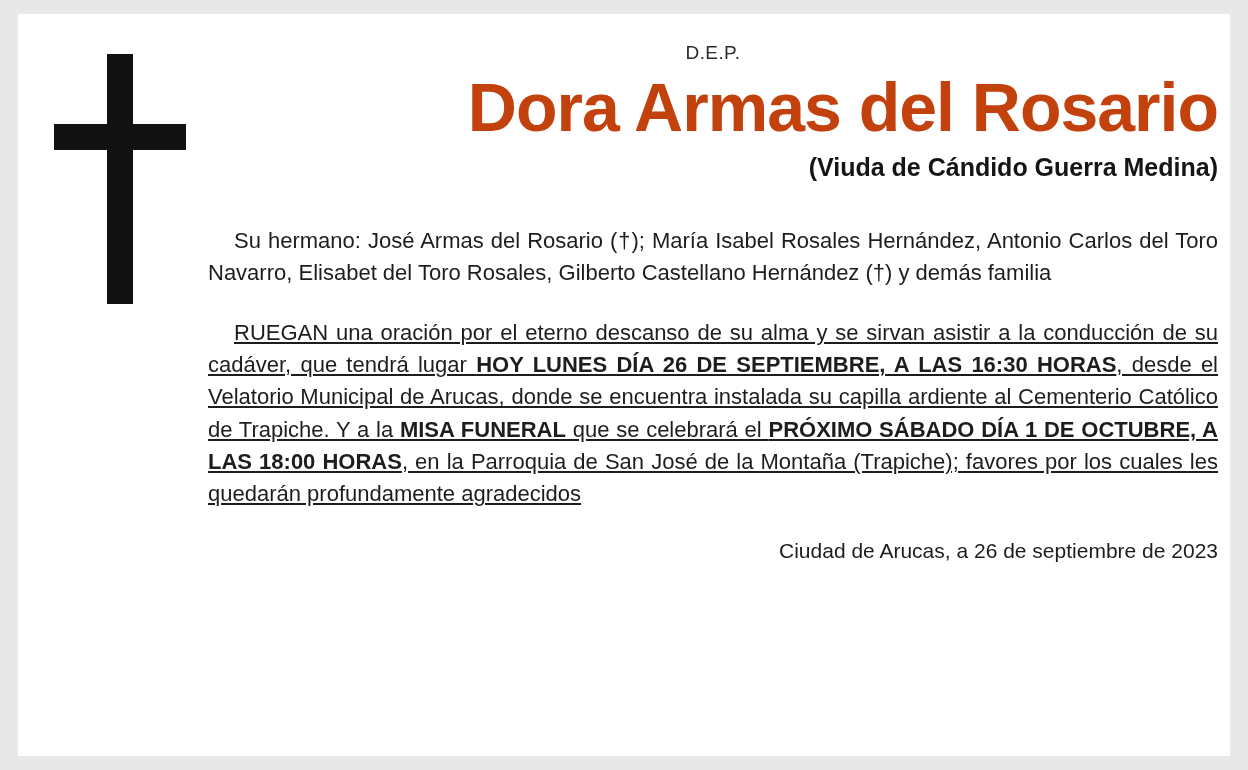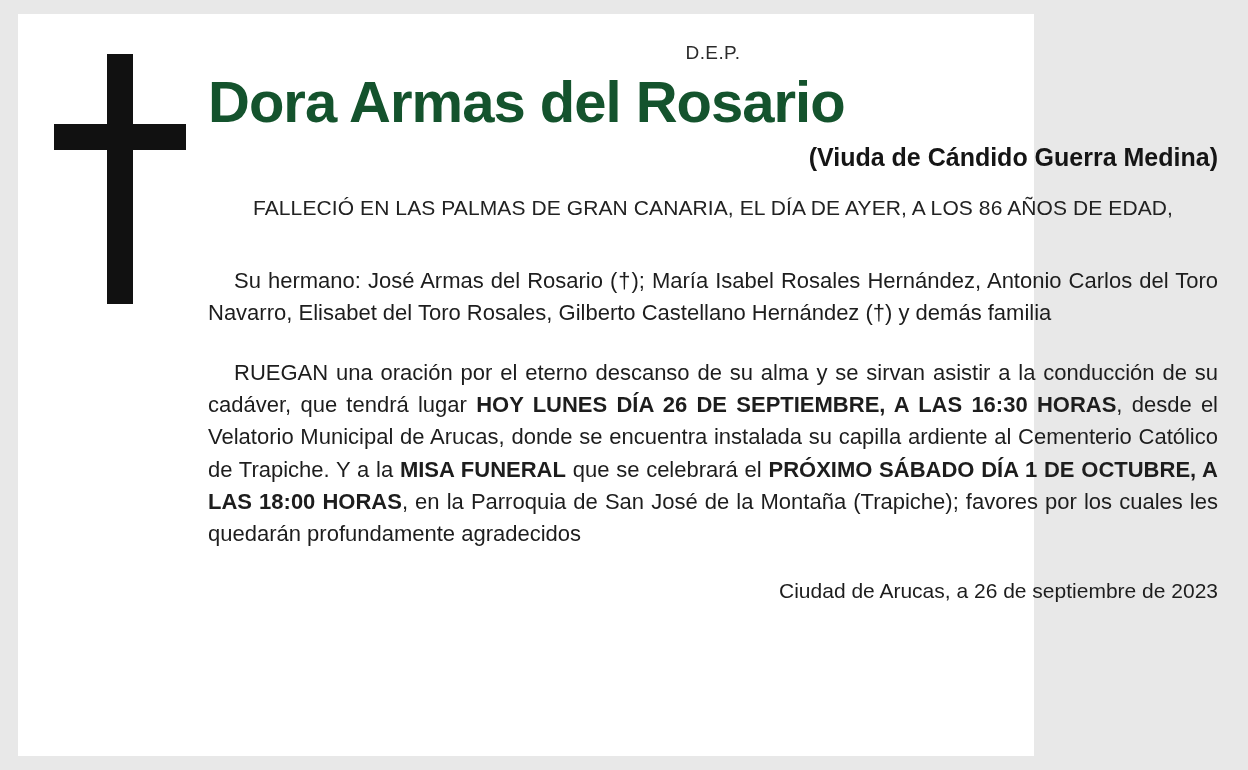--- a/index.html
+++ b/index.html
@@ -17,21 +17,21 @@
     position: relative;
     width: 1248px;
     height: 770px;
     background: #e8e8e8;
     box-sizing: border-box;
   }
   .notice-card {
     position: absolute;
     left: 18px;
     top: 14px;
-    width: 1016px;
+    width: 1212px;
     height: 742px;
     background: #ffffff;
     box-sizing: border-box;
   }
   .cross-wrap {
     position: absolute;
     left: 16px;
     top: 40px;
     width: 170px;
     height: 270px;
@@ -69,27 +69,27 @@
   }
   .senora {
     text-align: center;
     font-size: 19px;
     letter-spacing: 0.6px;
     color: #2b2b2b;
     line-height: 1.35;
     margin-top: 1px;
   }
   .deceased-name {
-    text-align: left;
-    font-size: 58px;
+    text-align: right;
+    font-size: 68px;
     font-weight: bold;
     letter-spacing: -1px;
     line-height: 1.05;
     margin-top: 6px;
-    color: #14532d;
+    color: #c2410c;
   }
   .widow-line {
     text-align: right;
     font-size: 25px;
     font-weight: bold;
     margin-top: 10px;
     color: #151515;
   }
   .death-info {
     text-align: center;
@@ -107,20 +107,21 @@
     text-indent: 26px;
     color: #1d1d1d;
   }
   .request {
     font-size: 22px;
     line-height: 1.47;
     margin-top: 28px;
     text-align: justify;
     text-indent: 26px;
     color: #1d1d1d;
+    text-decoration: underline;
   }
   .request b {
     font-weight: bold;
   }
   .city-date {
     text-align: right;
     font-size: 21px;
     margin-top: 28px;
     color: #1d1d1d;
   }
@@ -136,21 +137,20 @@
       <div class="cross-horizontal"></div>
     </div>
 
     <div class="content">
 
       <div class="dep">D.E.P.</div>
       <div class="deceased-name">Dora Armas del Rosario</div>
       <div class="widow-line">(Viuda de Cándido Guerra Medina)</div>
 
       <div class="death-info">
-        <div>FALLECIÓ EN LAS PALMAS DE GRAN CANARIA, EL DÍA DE AYER, A LOS 86 AÑOS DE EDAD,</div>
       </div>
 
       <div class="family">Su hermano: José Armas del Rosario (†); María Isabel Rosales Hernández, Antonio Carlos del Toro Navarro, Elisabet del Toro Rosales, Gilberto Castellano Hernández (†) y demás familia</div>
 
       <div class="request"><span>RUEGAN una oración por el eterno descanso de su alma y se sirvan asistir a la conducción de su cadáver, que tendrá lugar </span><b>HOY LUNES DÍA 26 DE SEPTIEMBRE, A LAS 16:30 HORAS</b><span>, desde el Velatorio Municipal de Arucas, donde se encuentra instalada su capilla ardiente al Cementerio Católico de Trapiche. Y a la </span><b>MISA FUNERAL</b><span> que se celebrará el </span><b>PRÓXIMO SÁBADO DÍA 1 DE OCTUBRE, A LAS 18:00 HORAS</b><span>, en la Parroquia de San José de la Montaña (Trapiche); favores por los cuales les quedarán profundamente agradecidos</span></div>
 
       <div class="city-date">Ciudad de Arucas, a 26 de septiembre de 2023</div>
 
     </div>
   </div>

